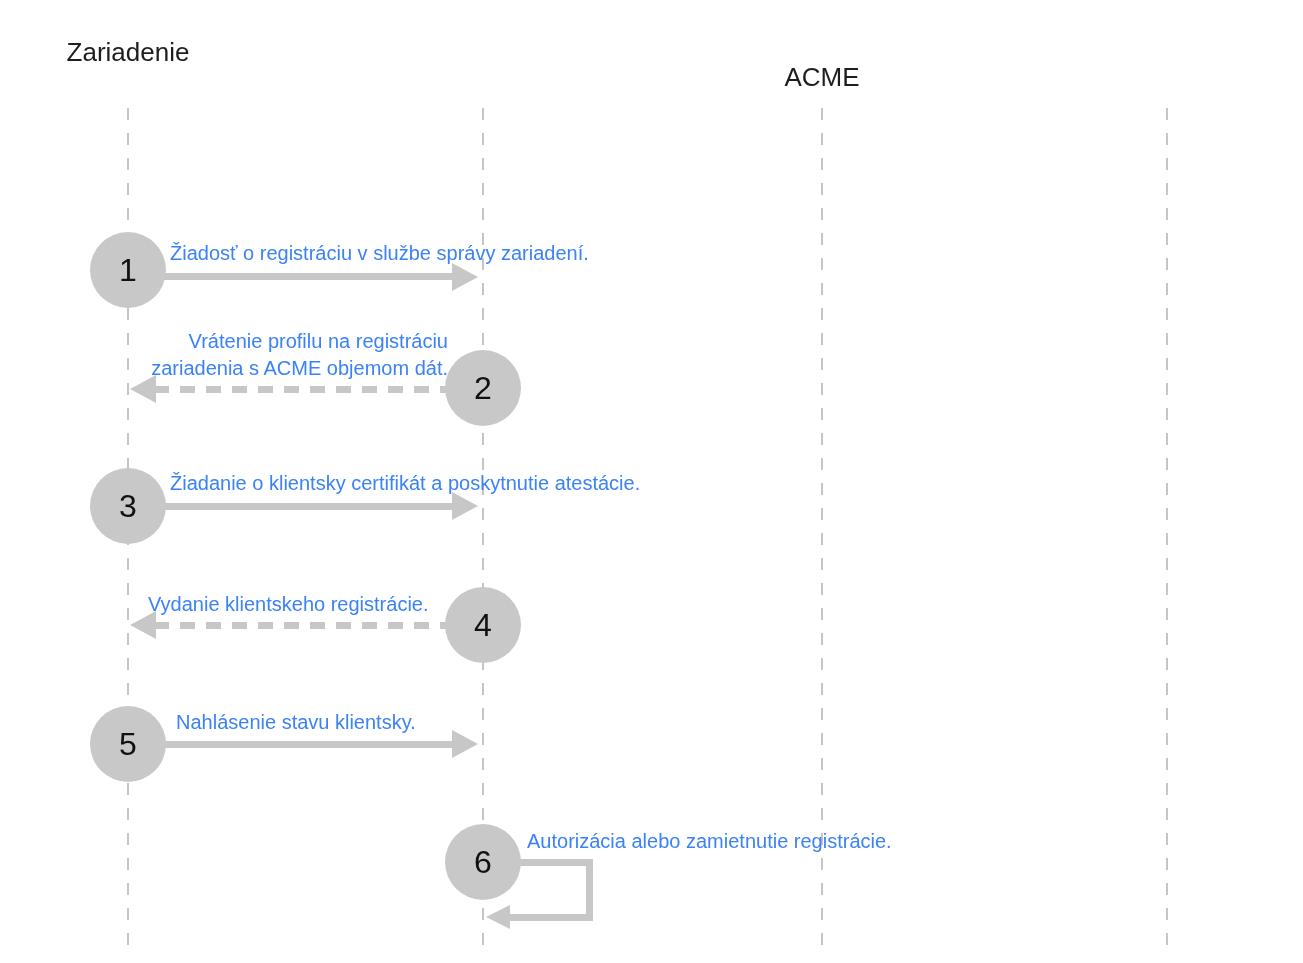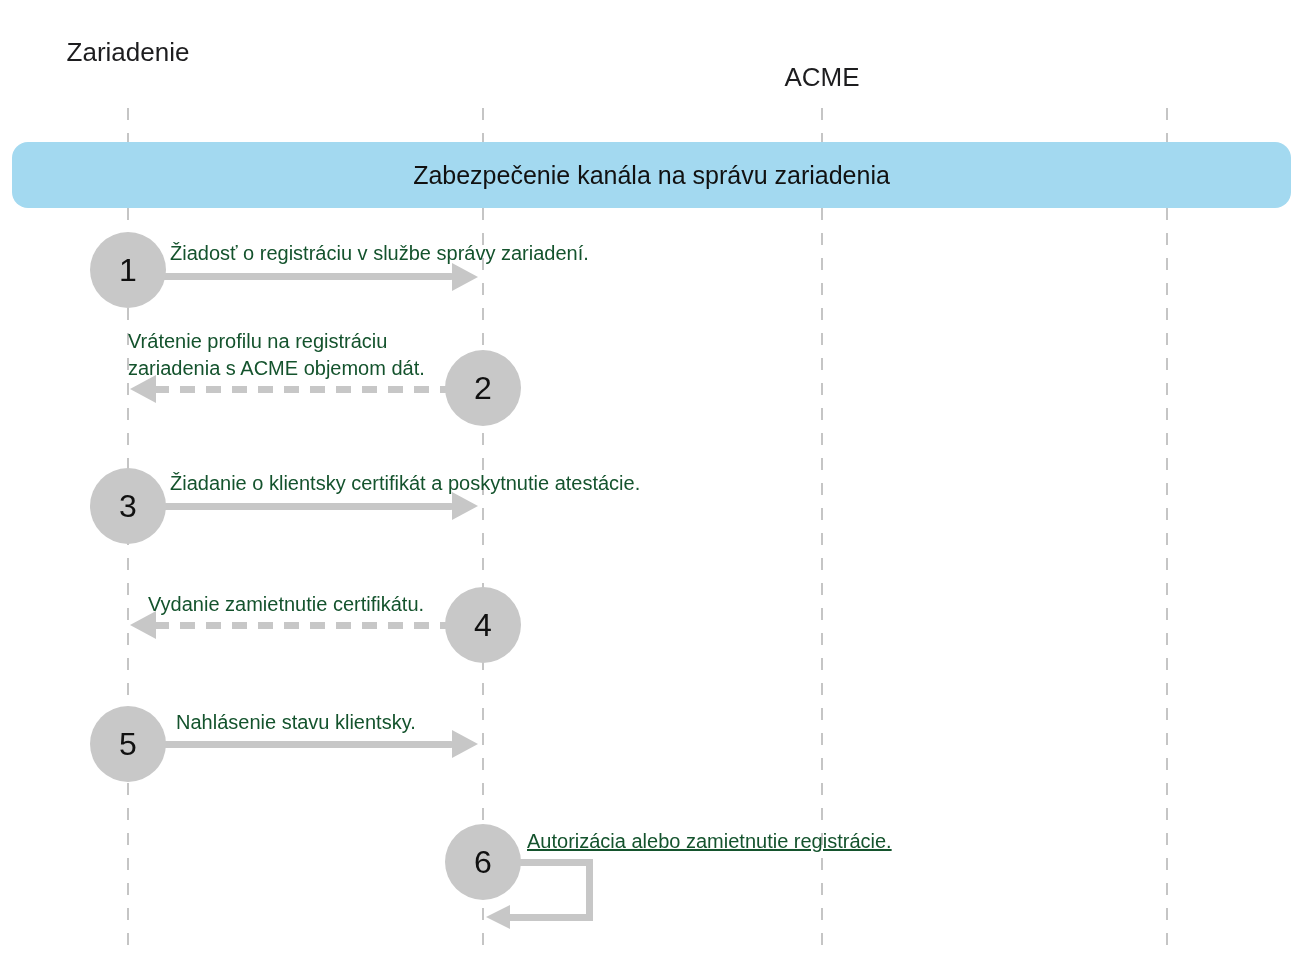--- a/index.html
+++ b/index.html
@@ -20,21 +20,21 @@
     position:absolute; left:12px; top:142px; width:1279px; height:66px;
     background:#a3d9f0; border-radius:16px;
     display:flex; align-items:center; justify-content:center;
     font-size:25px; color:#111111;
   }
   .num-circle {
     position:absolute; width:76px; height:76px; border-radius:50%;
     background:#c8c8c8; display:flex; align-items:center; justify-content:center;
     font-size:32px; color:#111111;
   }
-  .step-label { position:absolute; font-size:20px; line-height:27px; color:#14532d; white-space:pre-line; }
+  .step-label { position:absolute; font-size:20px; line-height:27px; color:#3b82f6; white-space:pre-line; }
   .shaft-solid { position:absolute; height:7px; background:#c7c7c7; border-radius:3px; }
   .shaft-dashed {
     position:absolute; height:7px;
     background:repeating-linear-gradient(90deg,#c7c7c7 0 15px,transparent 15px 26px);
   }
   .vshaft { position:absolute; width:7px; background:#c7c7c7; }
   .head-right {
     position:absolute; width:0; height:0;
     border-top:14px solid transparent; border-bottom:14px solid transparent;
     border-left:26px solid #c7c7c7;
@@ -55,72 +55,69 @@
 <div class="canvas">
 
   <div class="lifeline" style="left:127px;"></div>
   <div class="lifeline" style="left:482px;"></div>
   <div class="lifeline" style="left:821px;"></div>
   <div class="lifeline" style="left:1166px;"></div>
 
   <div class="actor-label" style="left:128px; top:36px;">Zariadenie</div>
   <div class="actor-label" style="left:822px; top:37px;margin-top:24px;">ACME</div>
 
-  <div class="banner">
-    <span>Zabezpečenie kanála na správu zariadenia</span>
-  </div>
 
   <div>
     <div class="step-label" style="left:170px; top:240px;">Žiadosť o registráciu v službe správy zariadení.</div>
     <div class="shaft-solid" style="left:128px; top:273px; width:326px;"></div>
     <div class="head-right" style="left:452px; top:263px;"></div>
     <div class="num-circle" style="left:90px; top:232px;">
       <span>1</span>
     </div>
   </div>
 
   <div>
-    <div class="step-label" style="left:128px; top:328px; width:320px; text-align:left;">Vrátenie profilu na registráciu
+    <div class="step-label" style="left:128px; top:328px; width:320px; text-align:right;">Vrátenie profilu na registráciu
 zariadenia s ACME objemom dát.</div>
     <div class="shaft-dashed" style="left:154px; top:386px; width:329px;"></div>
     <div class="head-left" style="left:130px; top:375px;"></div>
     <div class="num-circle" style="left:445px; top:350px;">
       <span>2</span>
     </div>
   </div>
 
   <div>
     <div class="step-label" style="left:170px; top:470px;text-align:right;">Žiadanie o klientsky certifikát a poskytnutie atestácie.</div>
     <div class="shaft-solid" style="left:128px; top:503px; width:326px;"></div>
     <div class="head-right" style="left:452px; top:492px;"></div>
     <div class="num-circle" style="left:90px; top:468px;">
       <span>3</span>
     </div>
   </div>
 
   <div>
-    <div class="step-label" style="left:148px; top:591px;">Vydanie zamietnutie certifikátu.</div>
+    <div class="step-label" style="left:148px; top:591px;">Vydanie klientskeho registrácie.</div>
     <div class="shaft-dashed" style="left:154px; top:622px; width:329px;"></div>
     <div class="head-left" style="left:130px; top:611px;"></div>
     <div class="num-circle" style="left:445px; top:587px;">
       <span>4</span>
     </div>
   </div>
 
   <div>
     <div class="step-label" style="left:176px; top:709px;">Nahlásenie stavu klientsky.</div>
     <div class="shaft-solid" style="left:128px; top:741px; width:326px;"></div>
     <div class="head-right" style="left:452px; top:730px;"></div>
     <div class="num-circle" style="left:90px; top:706px;">
       <span>5</span>
     </div>
   </div>
 
   <div>
-    <div class="step-label" style="left:527px; top:828px;text-decoration:underline;">Autorizácia alebo zamietnutie registrácie.</div>
+    <div class="step-label" style="left:527px; top:828px;">Autorizácia alebo zamietnutie registrácie.</div>
     <div class="shaft-solid" style="left:483px; top:859px; width:110px; border-radius:0;"></div>
     <div class="vshaft" style="left:586px; top:859px; height:62px;"></div>
     <div class="shaft-solid" style="left:510px; top:914px; width:83px; border-radius:0;"></div>
     <div class="head-left small" style="left:486px; top:905px;"></div>
     <div class="num-circle" style="left:445px; top:824px;">
       <span>6</span>
     </div>
   </div>
 
 </div>

